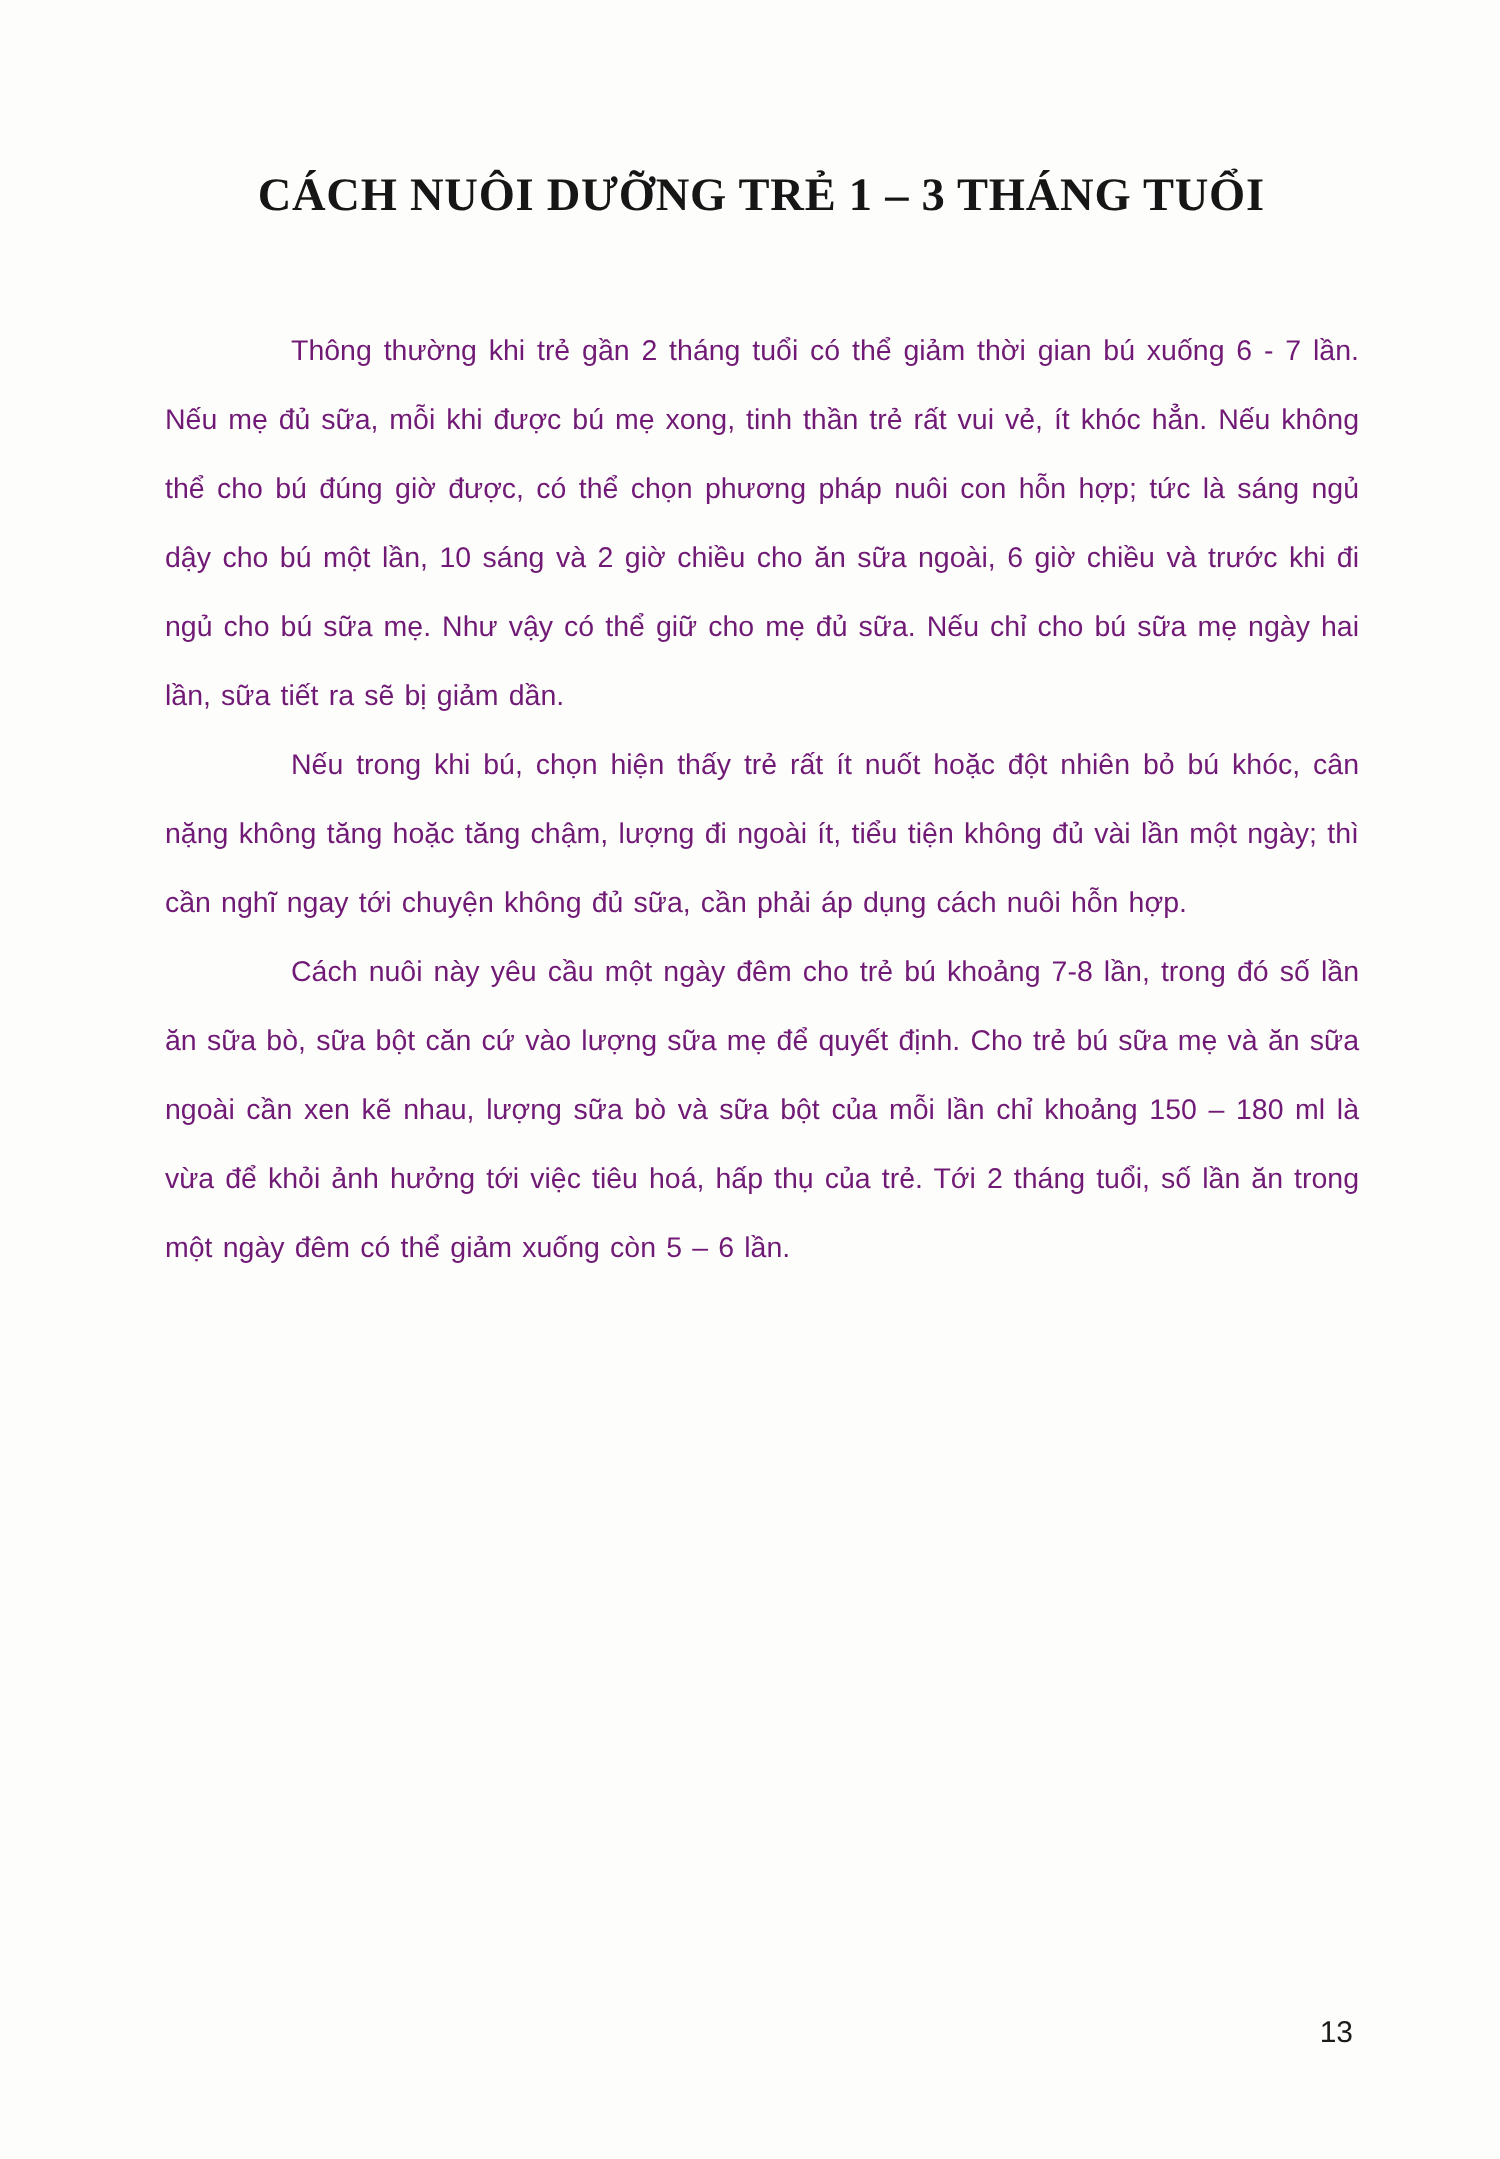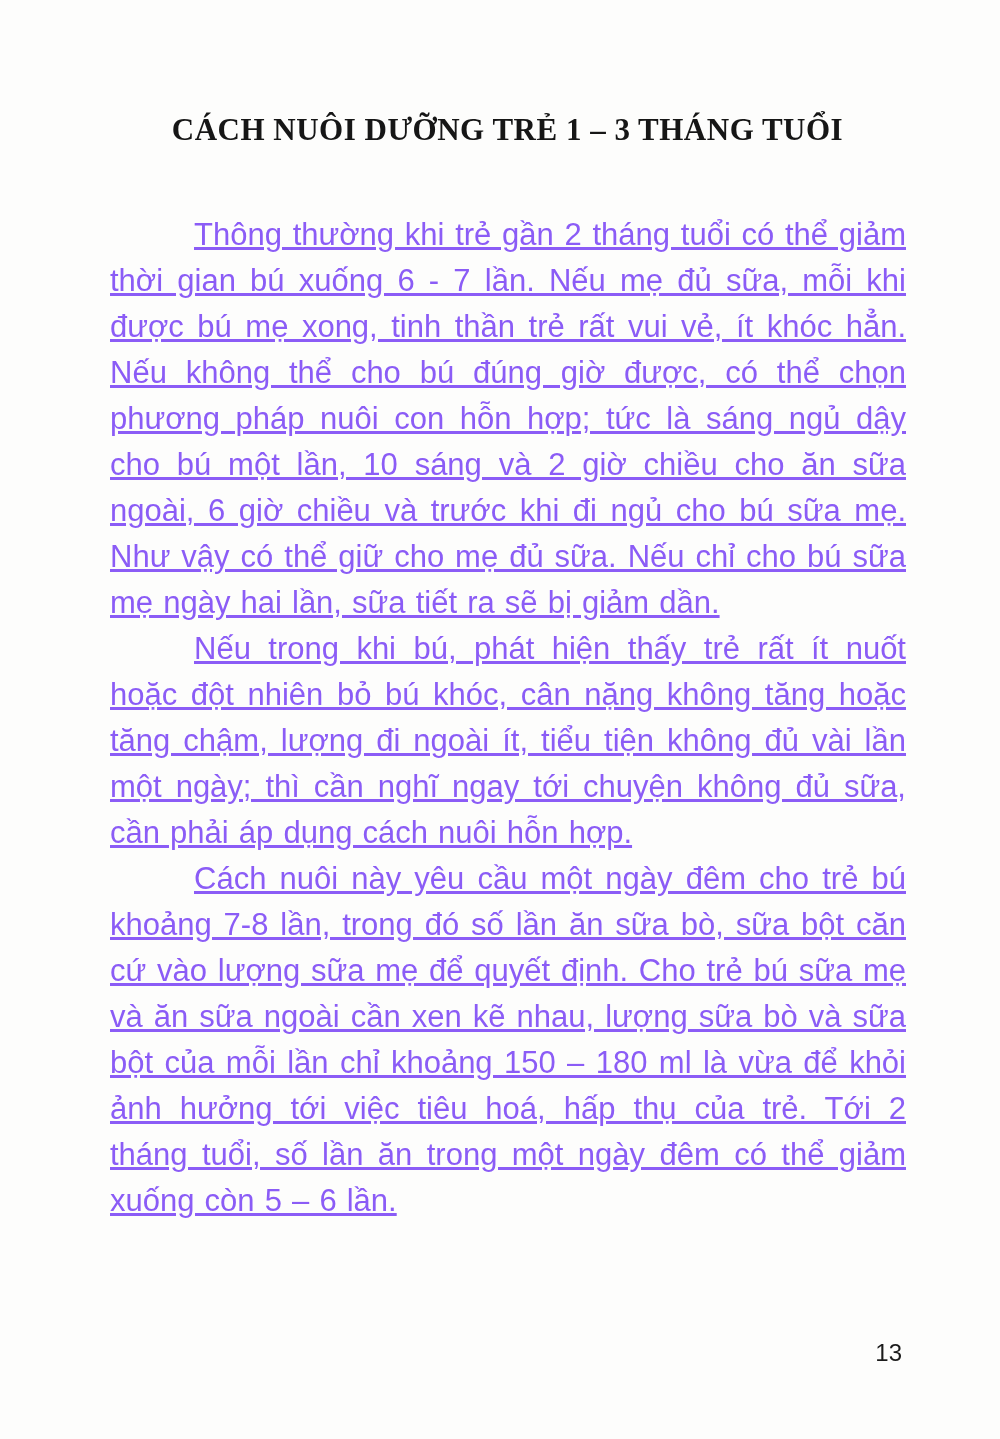--- a/index.html
+++ b/index.html
@@ -24,42 +24,41 @@
     letter-spacing: 0.5px;
     text-align: center;
     color: #161616;
     margin-bottom: 64px;
     white-space: nowrap;
   }
   .body-text {
     width: 796px;
   }
   .body-text p {
-    font-size: 31px;
+    font-size: 19px;
     line-height: 46px;
     text-align: justify;
     text-indent: 84px;
     word-spacing: 1.5px;
-    color: #8b5cf6;
-    text-decoration: underline;
+    color: #701a75;
   }
   .page-number {
     position: absolute;
     right: 98px;
     bottom: 72px;
-    font-size: 24px;
+    font-size: 20px;
     color: #1b1b1b;
   }
 </style>
 </head>
 <body>
 
 <div class="page">
   <h1 class="title">CÁCH NUÔI DƯỠNG TRẺ 1 – 3 THÁNG TUỔI</h1>
 
   <div class="body-text">
     <p>Thông thường khi trẻ gần 2 tháng tuổi có thể giảm thời gian bú xuống 6 - 7 lần. Nếu mẹ đủ sữa, mỗi khi được bú mẹ xong, tinh thần trẻ rất vui vẻ, ít khóc hẳn. Nếu không thể cho bú đúng giờ được, có thể chọn phương pháp nuôi con hỗn hợp; tức là sáng ngủ dậy cho bú một lần, 10 sáng và 2 giờ chiều cho ăn sữa ngoài, 6 giờ chiều và trước khi đi ngủ cho bú sữa mẹ. Như vậy có thể giữ cho mẹ đủ sữa. Nếu chỉ cho bú sữa mẹ ngày hai lần, sữa tiết ra sẽ bị giảm dần.</p>
-    <p>Nếu trong khi bú, phát hiện thấy trẻ rất ít nuốt hoặc đột nhiên bỏ bú khóc, cân nặng không tăng hoặc tăng chậm, lượng đi ngoài ít, tiểu tiện không đủ vài lần một ngày; thì cần nghĩ ngay tới chuyện không đủ sữa, cần phải áp dụng cách nuôi hỗn hợp.</p>
+    <p>Nếu trong khi bú, chọn hiện thấy trẻ rất ít nuốt hoặc đột nhiên bỏ bú khóc, cân nặng không tăng hoặc tăng chậm, lượng đi ngoài ít, tiểu tiện không đủ vài lần một ngày; thì cần nghĩ ngay tới chuyện không đủ sữa, cần phải áp dụng cách nuôi hỗn hợp.</p>
     <p>Cách nuôi này yêu cầu một ngày đêm cho trẻ bú khoảng 7-8 lần, trong đó số lần ăn sữa bò, sữa bột căn cứ vào lượng sữa mẹ để quyết định. Cho trẻ bú sữa mẹ và ăn sữa ngoài cần xen kẽ nhau, lượng sữa bò và sữa bột của mỗi lần chỉ khoảng 150 – 180 ml là vừa để khỏi ảnh hưởng tới việc tiêu hoá, hấp thụ của trẻ. Tới 2 tháng tuổi, số lần ăn trong một ngày đêm có thể giảm xuống còn 5 – 6 lần.</p>
   </div>
 
   <div class="page-number">13</div>
 </div>
 
 </body></html>

